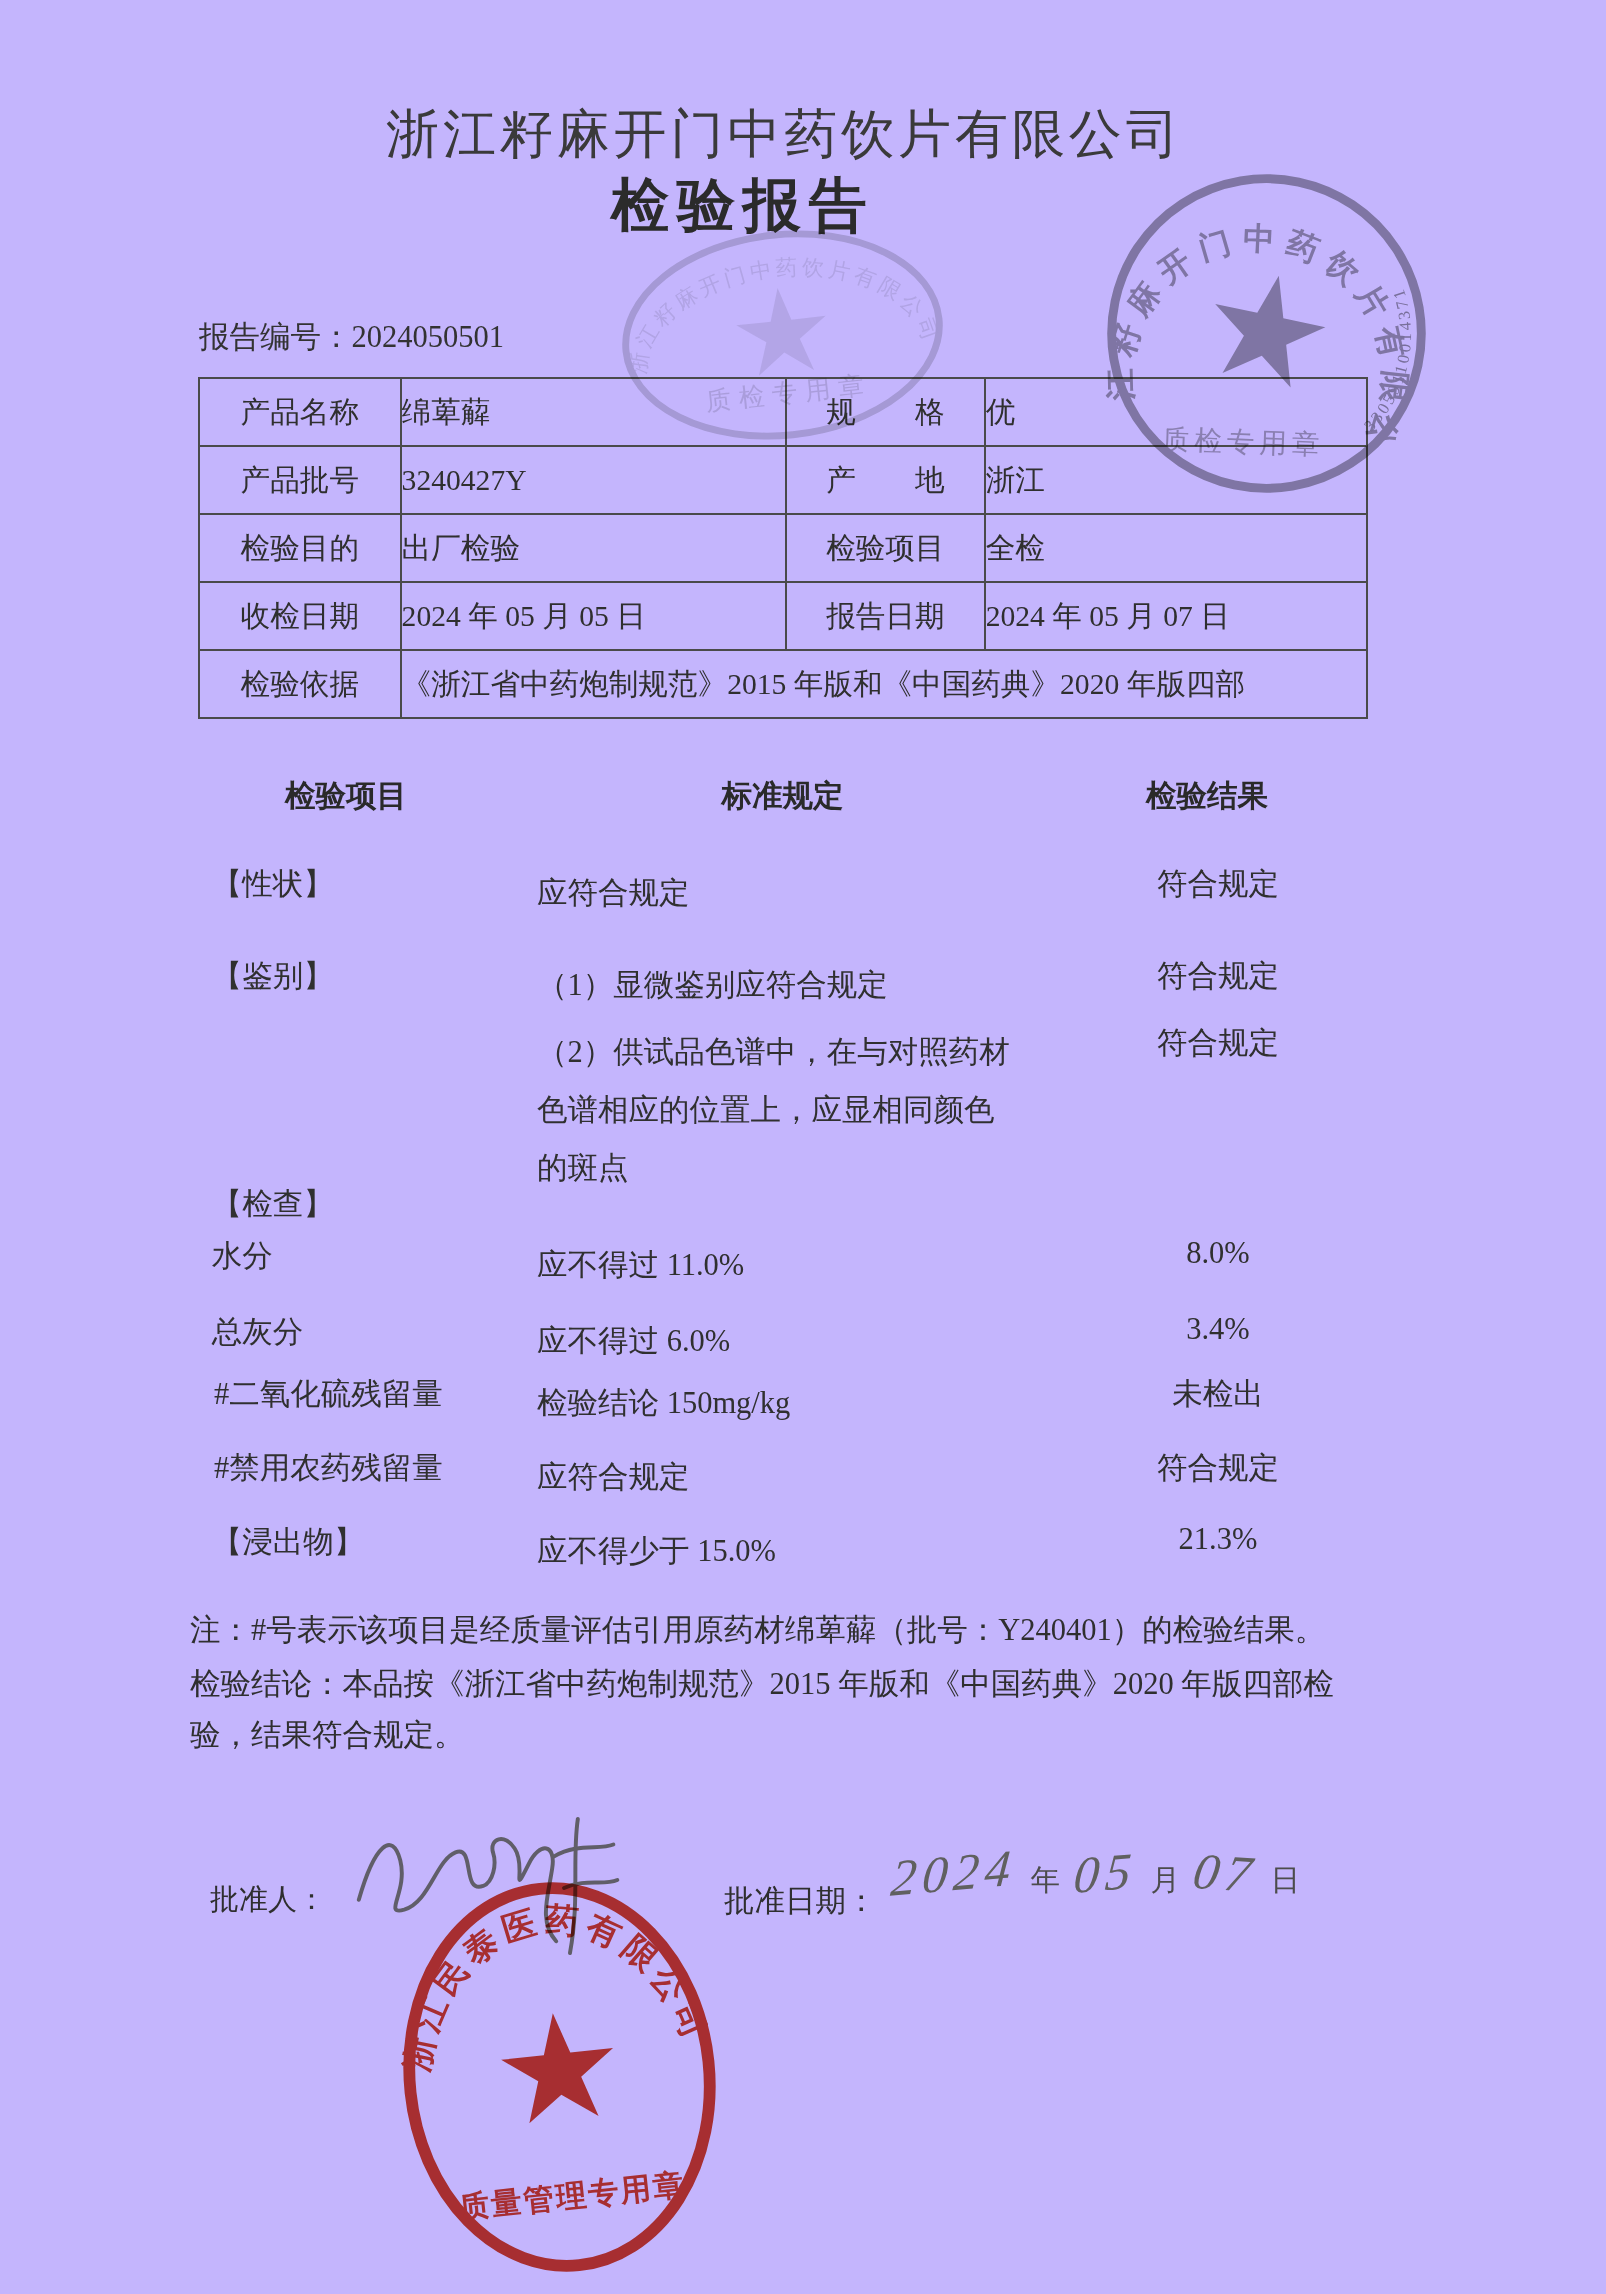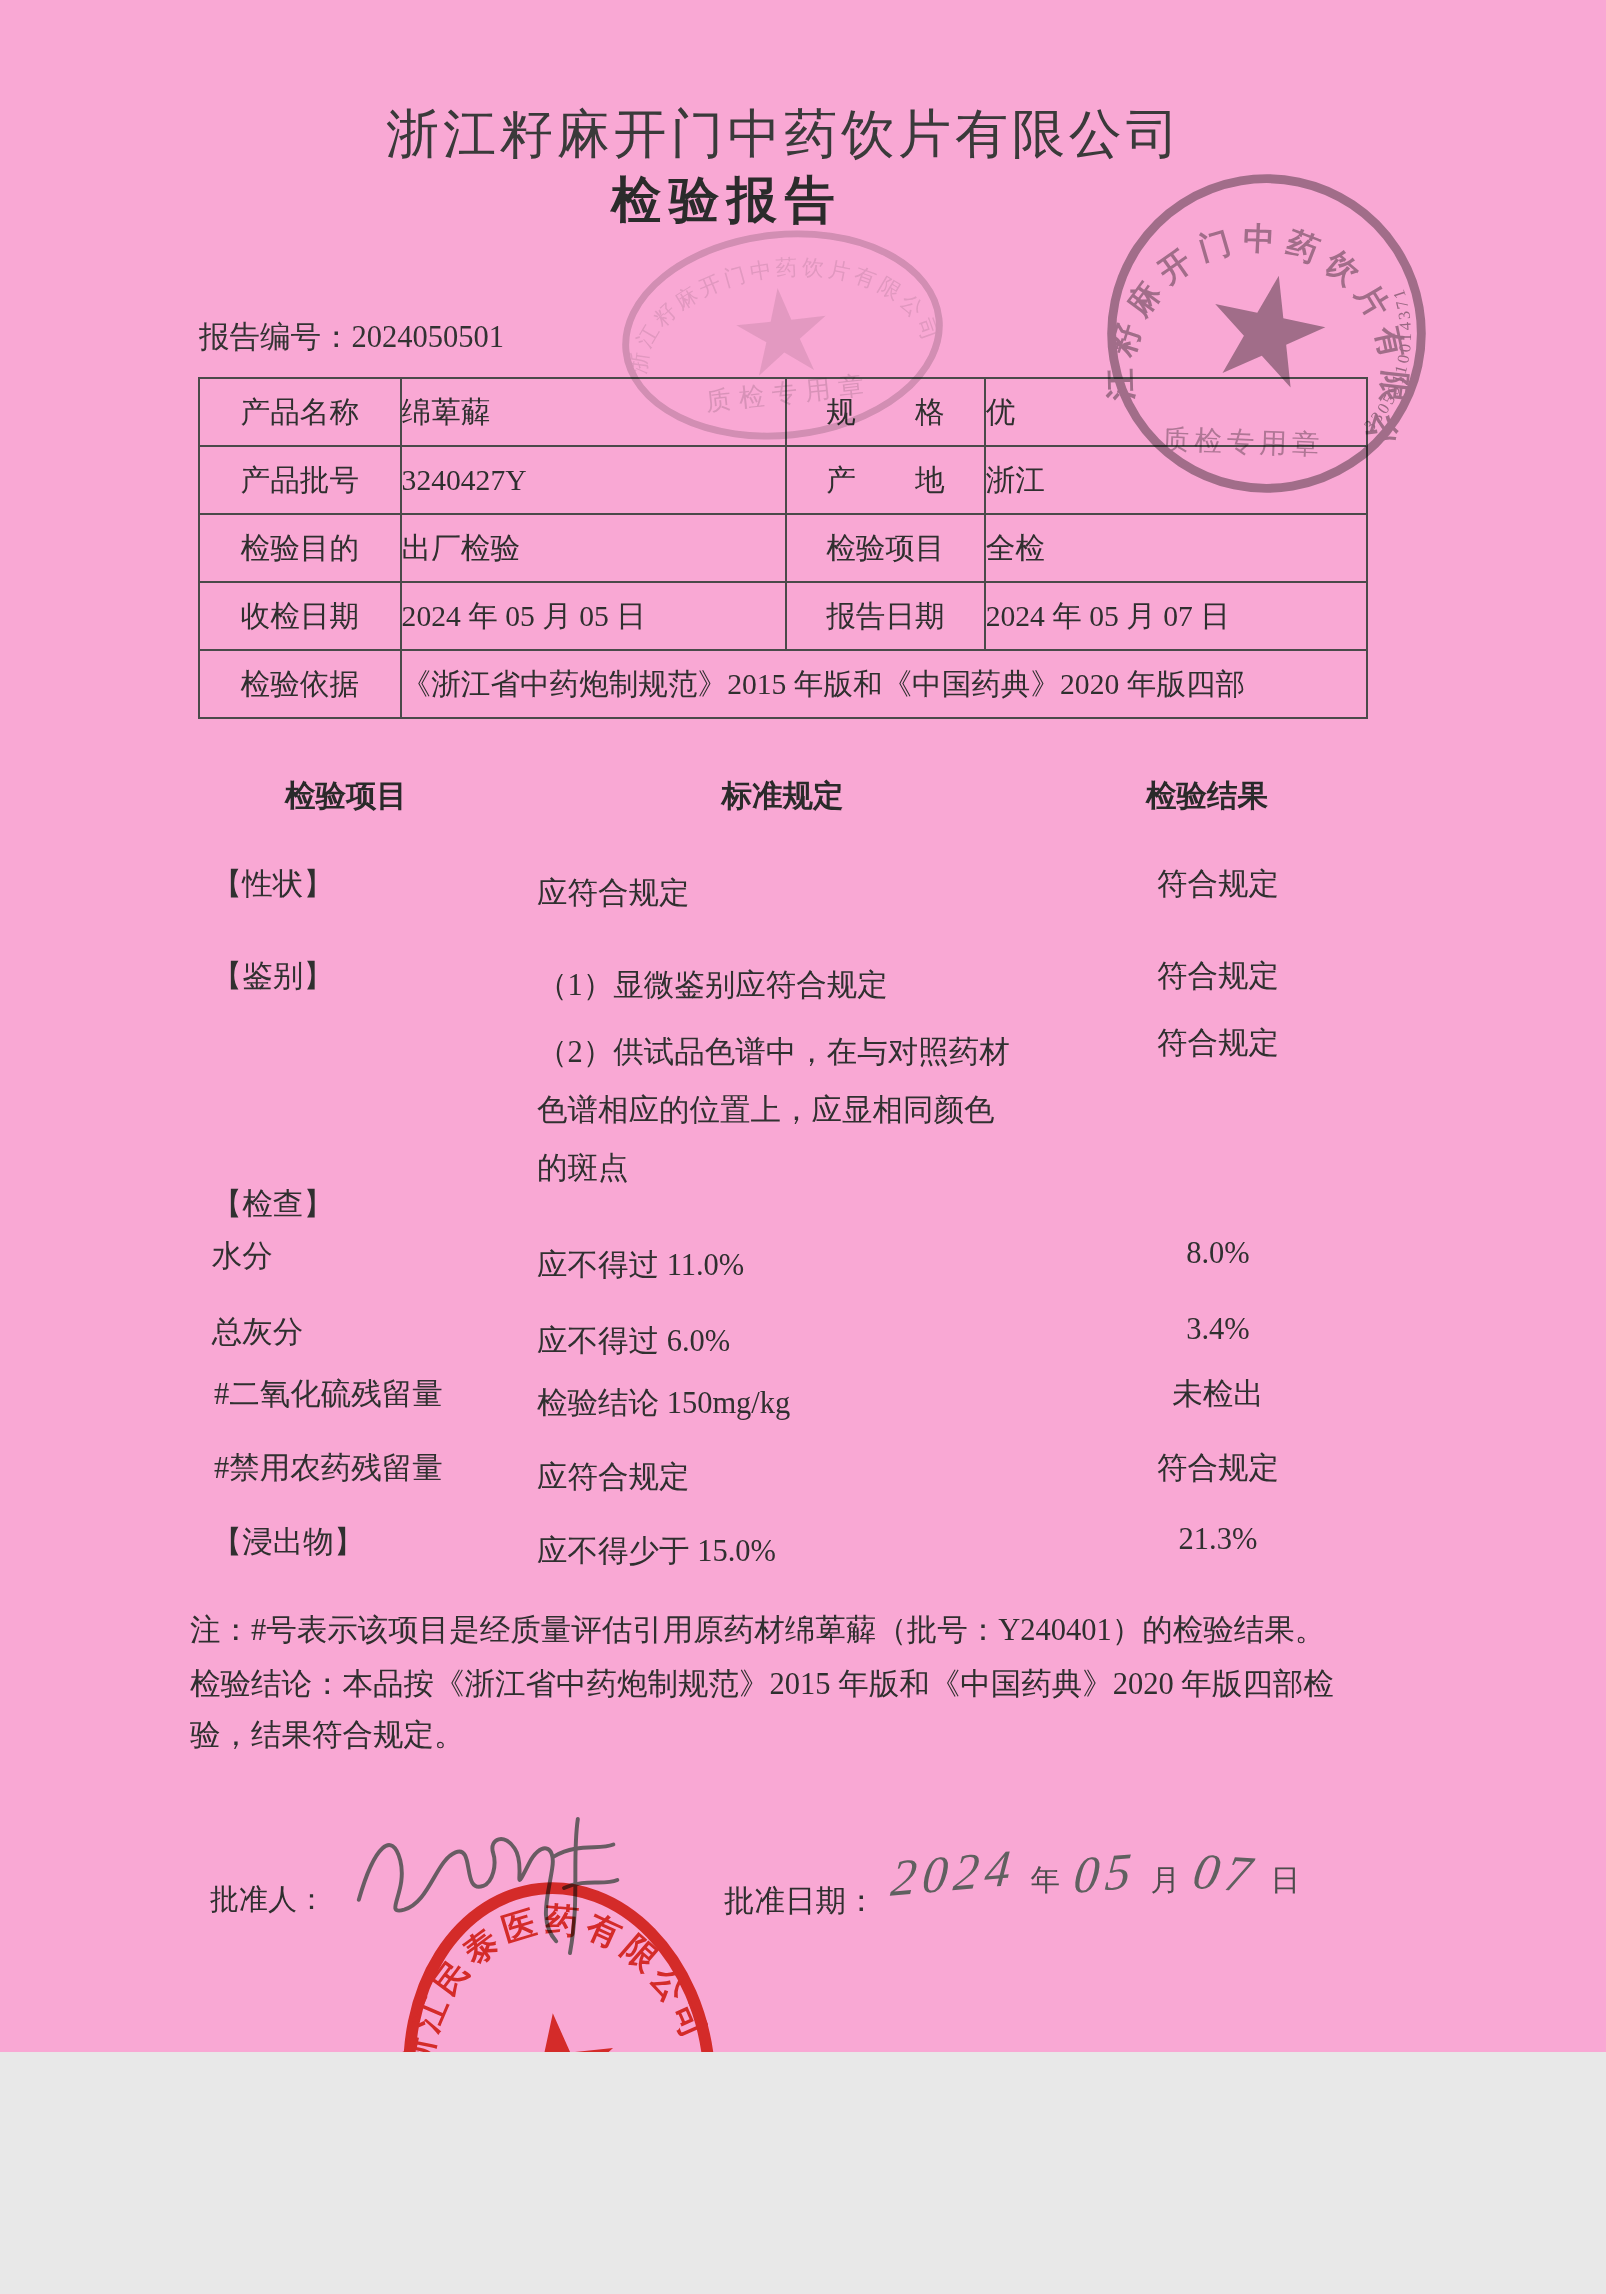--- a/index.html
+++ b/index.html
@@ -1,33 +1,33 @@
 <!DOCTYPE html>
 <html><head>
 <meta charset="utf-8">
 <style>
   html,body{margin:0;padding:0;background:#e8e8e8;}
   .page{
     position:relative;
-    width:1607px;height:2052px;
+    width:1607px;height:2294px;
     margin:0 auto;
-    background:#f9a8d4;
+    background:#c4b5fd;
     overflow:hidden;
     font-family:"Liberation Serif","DejaVu Serif",serif;
     color:#2f2f2f;
   }
   .abs{position:absolute;}
   .title{
     top:99px;left:386px;
     font-size:53px;letter-spacing:3.9px;
     color:#3a3a3a;white-space:nowrap;
   }
   .subtitle{
     top:167px;left:611px;
-    font-size:50px;font-weight:bold;letter-spacing:7.9px;
+    font-size:58px;font-weight:bold;letter-spacing:7.9px;
     color:#2b2b2b;z-index:2;white-space:nowrap;
   }
   .report-no{
     top:317px;left:199px;
     font-size:30.5px;color:#333;z-index:2;white-space:nowrap;
   }
   table.info{
     position:absolute;top:377px;left:198px;
     width:1170px;border-collapse:collapse;z-index:2;
     font-size:29.6px;color:#2f2f2f;

